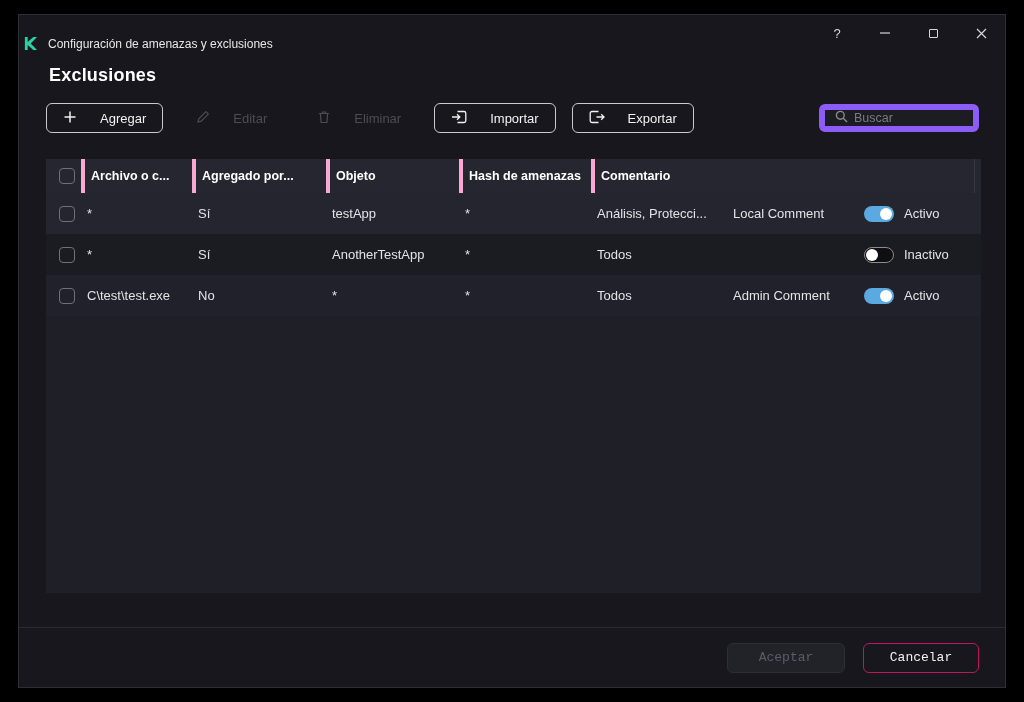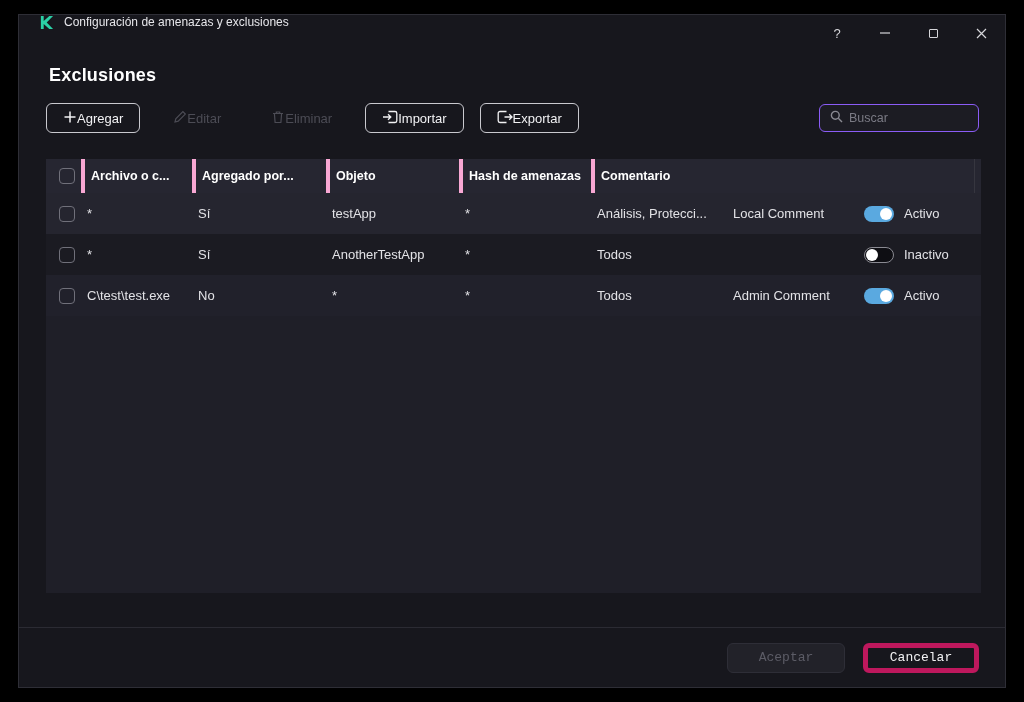--- a/index.html
+++ b/index.html
@@ -3,41 +3,41 @@
 <meta charset="utf-8">
 <style>
   * { margin:0; padding:0; box-sizing:border-box; }
   html,body { width:1024px; height:702px; background:#000; overflow:hidden;
               font-family:"Liberation Sans", sans-serif; }
 
   .window { position:absolute; left:18px; top:14px; width:988px; height:674px;
             background:#17171d; border:1px solid #2e2e36; }
 
   
-  .titlebar { height:36px; display:flex; align-items:flex-start; padding-left:20px; }
+  .titlebar { height:36px; display:flex; align-items:flex-end; padding-left:4px; }
   .logo { display:flex; margin-right:10px; }
   .win-title { font-size:12px; color:#e6e6ea; }
   .controls { margin-left:auto; display:flex; align-items:center; height:100%; }
   .ctrl { width:48px; height:36px; display:flex; align-items:center; justify-content:center;
           color:#d6d6da; font-size:13px; cursor:default; }
   .max-box { width:9px; height:9px; border:1px solid #d6d6da; border-radius:1px; display:block; }
 
   
   .page-title { margin:14px 0 0 30px; font-size:18px; font-weight:700; color:#ffffff; letter-spacing:.2px; }
 
   
   .toolbar { display:flex; align-items:center; margin:17px 26px 0 27px; gap:16px; }
-  .btn { height:30px; display:inline-flex; align-items:center; gap:0; padding:0 16px;
+  .btn { height:30px; display:inline-flex; align-items:center; gap:23px; padding:0 16px;
          border-radius:6px; font-size:13px; background:transparent; border:1px solid transparent;
          font-family:inherit; cursor:pointer; white-space:nowrap; }
   .btn.outline { border-color:#c9c9cf; color:#f2f2f4; }
   .btn.disabled { color:#4c4c55; cursor:default; }
   .btn svg { flex:0 0 auto; }
 
-  .search { margin-left:auto; width:160px; height:28px; background:#1c1c23; border:1px solid #8b5cf6;
+  .search { margin-left:auto; width:160px; height:28px; background:#1c1c23; border:6px solid #8b5cf6;
             border-radius:6px; display:flex; align-items:center; gap:6px; padding:0 10px; }
   .search input { flex:1; min-width:0; background:transparent; border:none; outline:none;
                   color:#dcdce0; font-size:12.5px; font-family:inherit; }
   .search input::placeholder { color:#7a7a84; }
 
   
   .table { position:absolute; left:27px; top:144px; width:935px; height:434px; background:#1f1f28; }
   .grid-cols { display:grid; grid-template-columns:35px 111px 134px 133px 132px 136px 131px 1fr; }
   .thead { height:34px; background:#262631; align-items:center; font-size:12.5px; font-weight:700;
            color:#ffffff; position:relative; }
@@ -62,21 +62,21 @@
   .toggle.off { background:#0e0e13; border:1px solid #8a8a92; }
   .toggle.off .knob { position:absolute; left:1px; top:1px; width:12px; height:12px; border-radius:50%; background:#fff; }
 
   
   .footer { position:absolute; left:0; right:0; bottom:0; height:60px; background:#17171d;
             border-top:1px solid #2b2b33; display:flex; align-items:center; justify-content:flex-end;
             gap:18px; padding:0 26px;font-family:Liberation Mono, monospace; }
   .btn-accept { width:118px; height:30px; border-radius:6px; background:#222229; border:1px solid #2e2e37;
                 color:#5c5c66; font-size:13px; font-family:inherit; }
   .btn-cancel { width:116px; height:30px; border-radius:6px; background:transparent;
-                border:5px solid #be185d; color:#f2f2f4; font-size:13px; font-family:inherit; cursor:pointer; }
+                border:1px solid #be185d; color:#f2f2f4; font-size:13px; font-family:inherit; cursor:pointer; }
 </style>
 </head>
 <body>
 
 <div class="window">
 
   <div class="titlebar">
     <span class="logo">
       <svg width="15" height="15" viewBox="0 0 16 16">
           <path d="M2 1h3v5.4L11 1h4L8.2 8 15 15h-4L5 9.6V15H2z" fill="#2bd0a6"></path>

